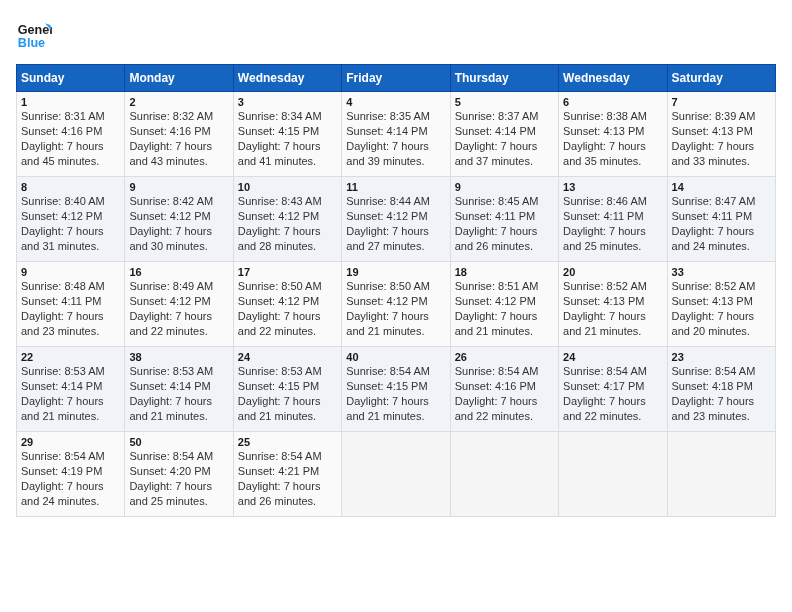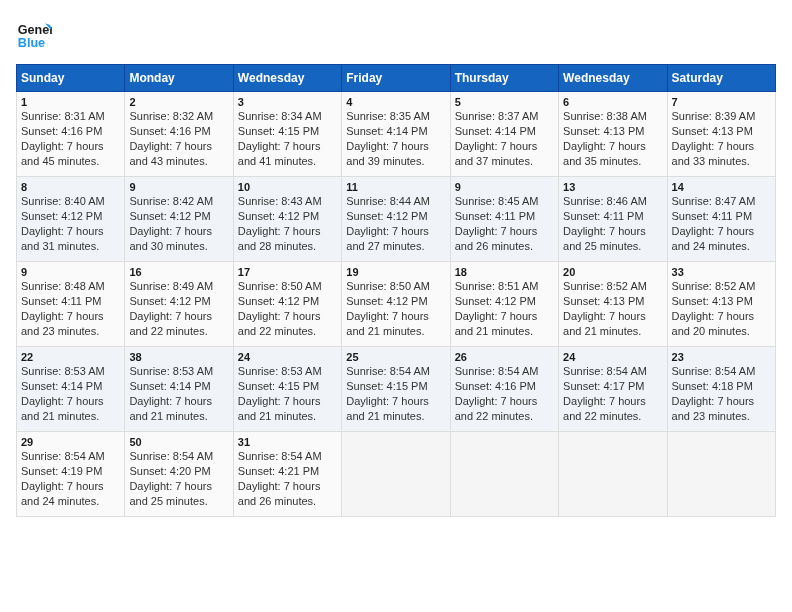--- a/index.html
+++ b/index.html
@@ -216,21 +216,21 @@
       </td>
         <td>
         <span class="day-num">38</span>
         <span class="day-info">Sunrise: 8:53 AM<br>Sunset: 4:14 PM<br>Daylight: 7 hours and 21 minutes.</span>
       </td>
         <td>
         <span class="day-num">24</span>
         <span class="day-info">Sunrise: 8:53 AM<br>Sunset: 4:15 PM<br>Daylight: 7 hours and 21 minutes.</span>
       </td>
         <td>
-        <span class="day-num">25</span>
+        <span class="day-num">40</span>
         <span class="day-info">Sunrise: 8:54 AM<br>Sunset: 4:15 PM<br>Daylight: 7 hours and 21 minutes.</span>
       </td>
         <td>
         <span class="day-num">26</span>
         <span class="day-info">Sunrise: 8:54 AM<br>Sunset: 4:16 PM<br>Daylight: 7 hours and 22 minutes.</span>
       </td>
         <td>
         <span class="day-num">24</span>
         <span class="day-info">Sunrise: 8:54 AM<br>Sunset: 4:17 PM<br>Daylight: 7 hours and 22 minutes.</span>
       </td>
@@ -242,21 +242,21 @@
       <tr>
         <td>
         <span class="day-num">29</span>
         <span class="day-info">Sunrise: 8:54 AM<br>Sunset: 4:19 PM<br>Daylight: 7 hours and 24 minutes.</span>
       </td>
         <td>
         <span class="day-num">50</span>
         <span class="day-info">Sunrise: 8:54 AM<br>Sunset: 4:20 PM<br>Daylight: 7 hours and 25 minutes.</span>
       </td>
         <td>
-        <span class="day-num">31</span>
+        <span class="day-num">25</span>
         <span class="day-info">Sunrise: 8:54 AM<br>Sunset: 4:21 PM<br>Daylight: 7 hours and 26 minutes.</span>
       </td>
         <td class="empty"></td>
         <td class="empty"></td>
         <td class="empty"></td>
         <td class="empty"></td>
       </tr>
     </tbody>
 </table>
 

